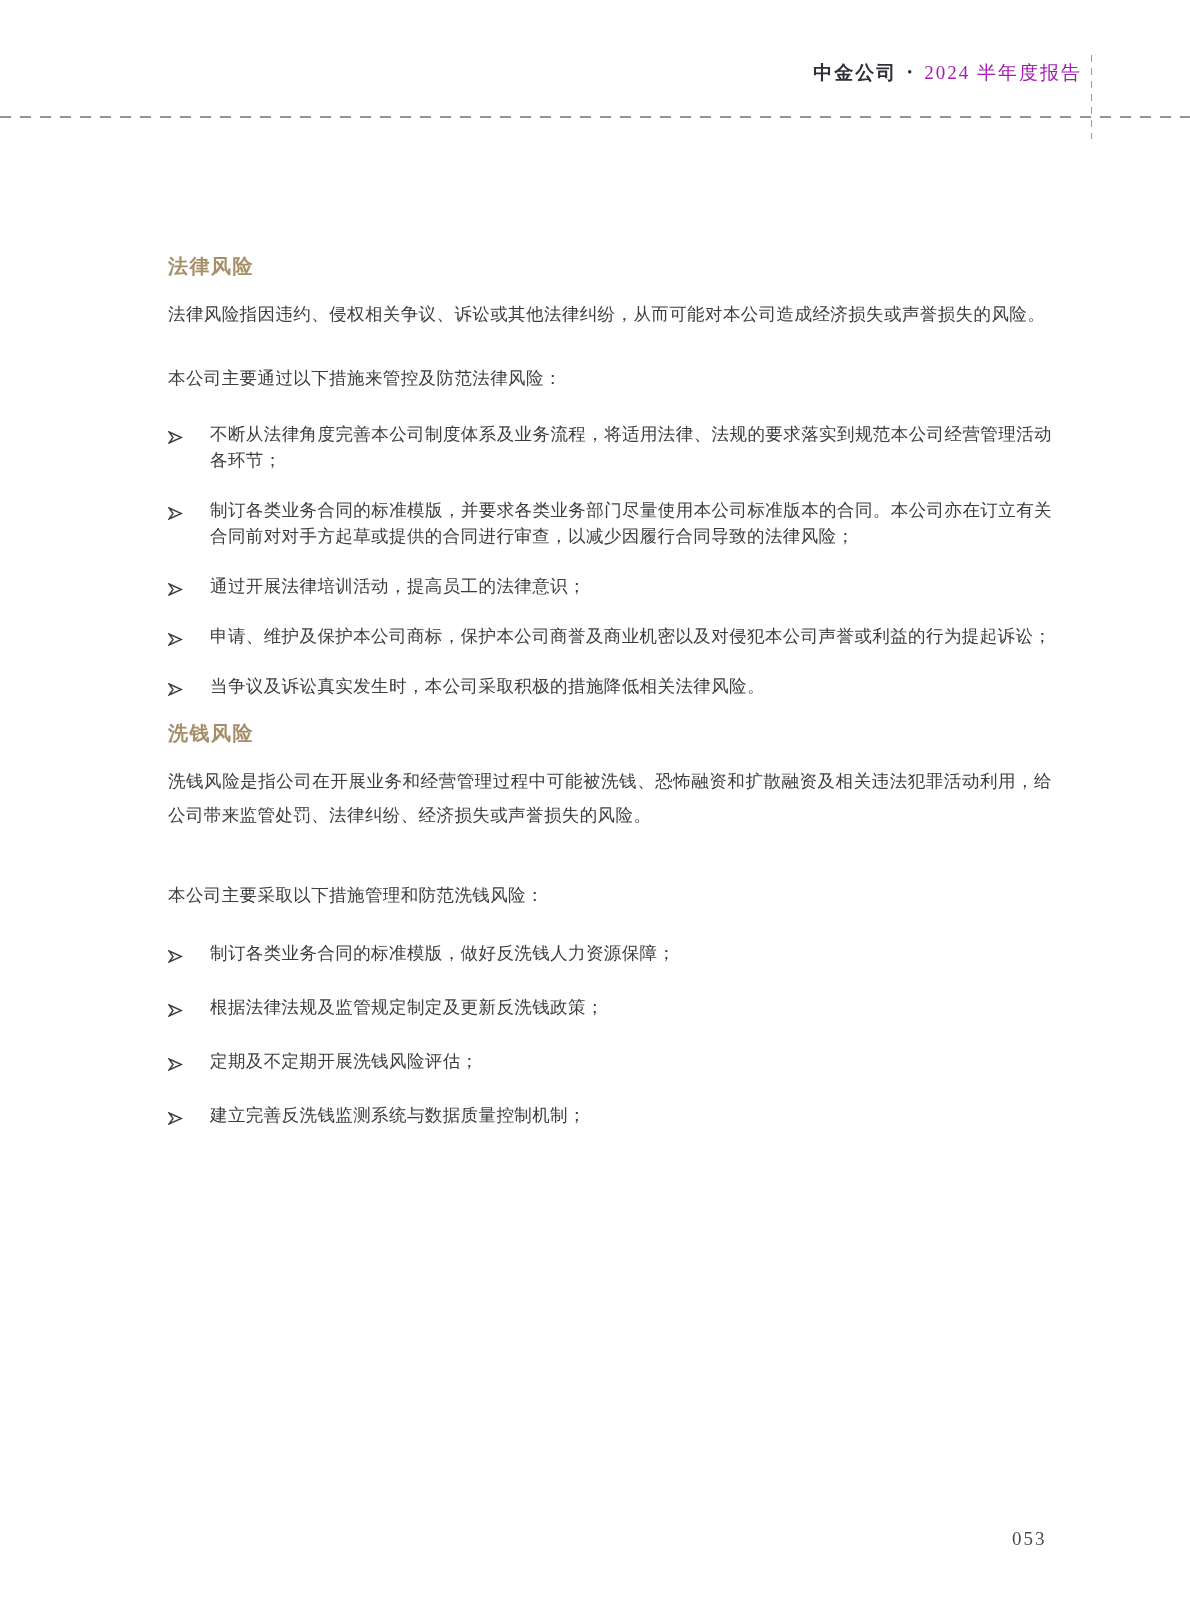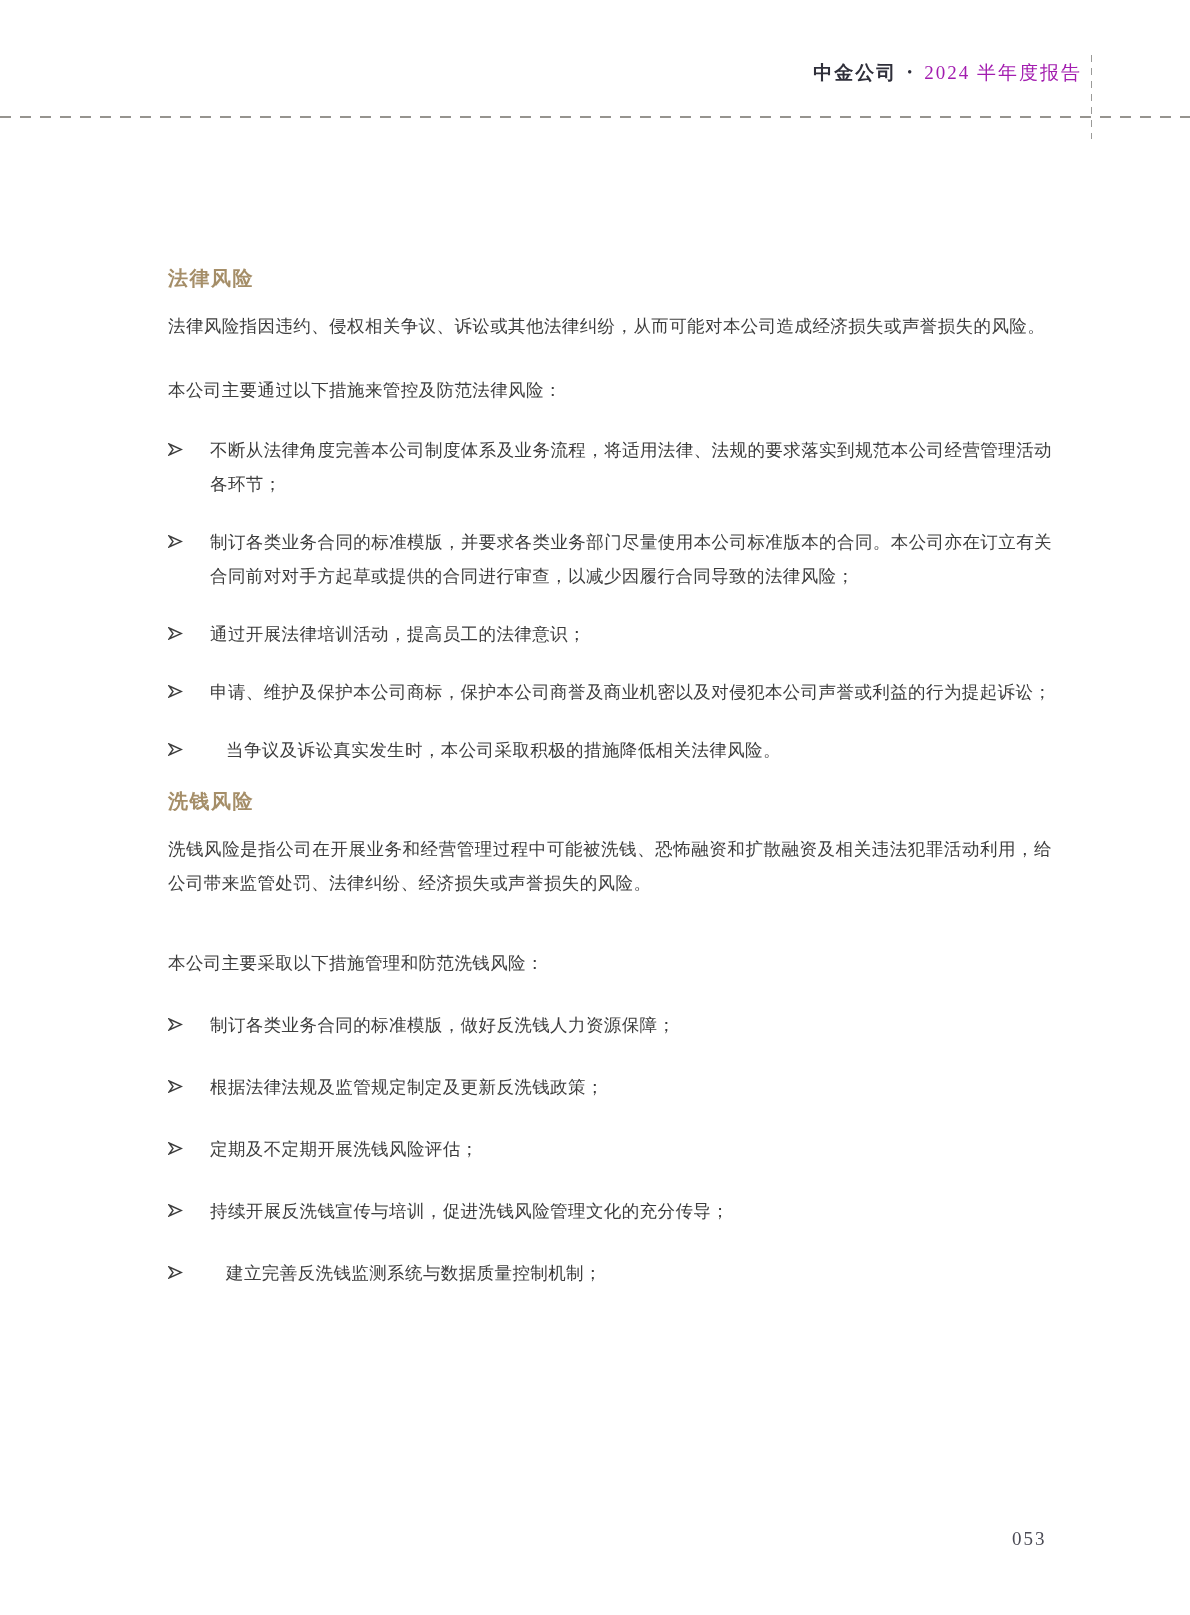--- a/index.html
+++ b/index.html
@@ -34,21 +34,21 @@
   .hdr-hline {
     position: absolute;
     left: 0; top: 116px;
     width: 1190px; height: 2px;
     background: repeating-linear-gradient(90deg, #96948f 0 11px, transparent 11px 20px);
   }
 
   
   .content {
     position: absolute;
-    left: 168px; top: 264px;
+    left: 168px; top: 252px;
     width: 884px;
     color: #3d3d3d;
   }
   .section-heading {
     font-size: 20px; line-height: 28px;
     font-weight: bold;
     color: #a58e68;
     letter-spacing: 1.5px;
     margin: 0 0 17px 0;
   }
@@ -63,31 +63,31 @@
   }
   p.lead  { margin-bottom: 30px; }
   p.intro { margin-bottom: 26px; }
   p.lead2 { margin-bottom: 46px; }
   p.intro2 { margin-bottom: 28px; }
 
   ul.bullets { list-style: none; margin: 0; padding: 0; }
   ul.bullets li { display: flex; align-items: flex-start; }
   ul.sec1 li { margin-bottom: 24px; }
   ul.sec2 li { margin-bottom: 28px; }
-  ul.bullets li:last-child { margin-bottom: 0; gap: 16px; }
+  ul.bullets li:last-child { margin-bottom: 0; }
   .b-marker {
     flex: none;
     width: 42px;
     padding-top: 10px;
     line-height: 0;
   }
   .b-text {
     flex: 1;
     font-size: 17.5px;
-    line-height: 34px;
+    line-height: 26px;
     text-align: justify;
     letter-spacing: 0.4px;
   }
 
   
   .page-number {
     position: absolute;
     left: 1012px; top: 1528px;
     font-family: "Liberation Serif", serif;
     font-size: 19px;
@@ -165,24 +165,18 @@
     <li>
       <span class="b-marker"><svg width="15" height="13" viewBox="0 0 15 13">
             <path d="M1 1 L13.5 6.5 L1 12 L5 6.5 Z" fill="#ffffff" stroke="#3d3d3d" stroke-width="1.4" stroke-linejoin="miter"></path>
           </svg></span>
       <span class="b-text">定期及不定期开展洗钱风险评估；</span>
     </li>
     <li>
       <span class="b-marker"><svg width="15" height="13" viewBox="0 0 15 13">
             <path d="M1 1 L13.5 6.5 L1 12 L5 6.5 Z" fill="#ffffff" stroke="#3d3d3d" stroke-width="1.4" stroke-linejoin="miter"></path>
           </svg></span>
-      <span class="b-text">持续开展反洗钱宣传与培训，促进洗钱风险管理文化的充分传导；</span>
-    </li>
-    <li>
-      <span class="b-marker"><svg width="15" height="13" viewBox="0 0 15 13">
-            <path d="M1 1 L13.5 6.5 L1 12 L5 6.5 Z" fill="#ffffff" stroke="#3d3d3d" stroke-width="1.4" stroke-linejoin="miter"></path>
-          </svg></span>
       <span class="b-text">建立完善反洗钱监测系统与数据质量控制机制；</span>
     </li>
   </ul>
 </div>
 
 <div class="page-number">053</div>
 
 </body></html>

